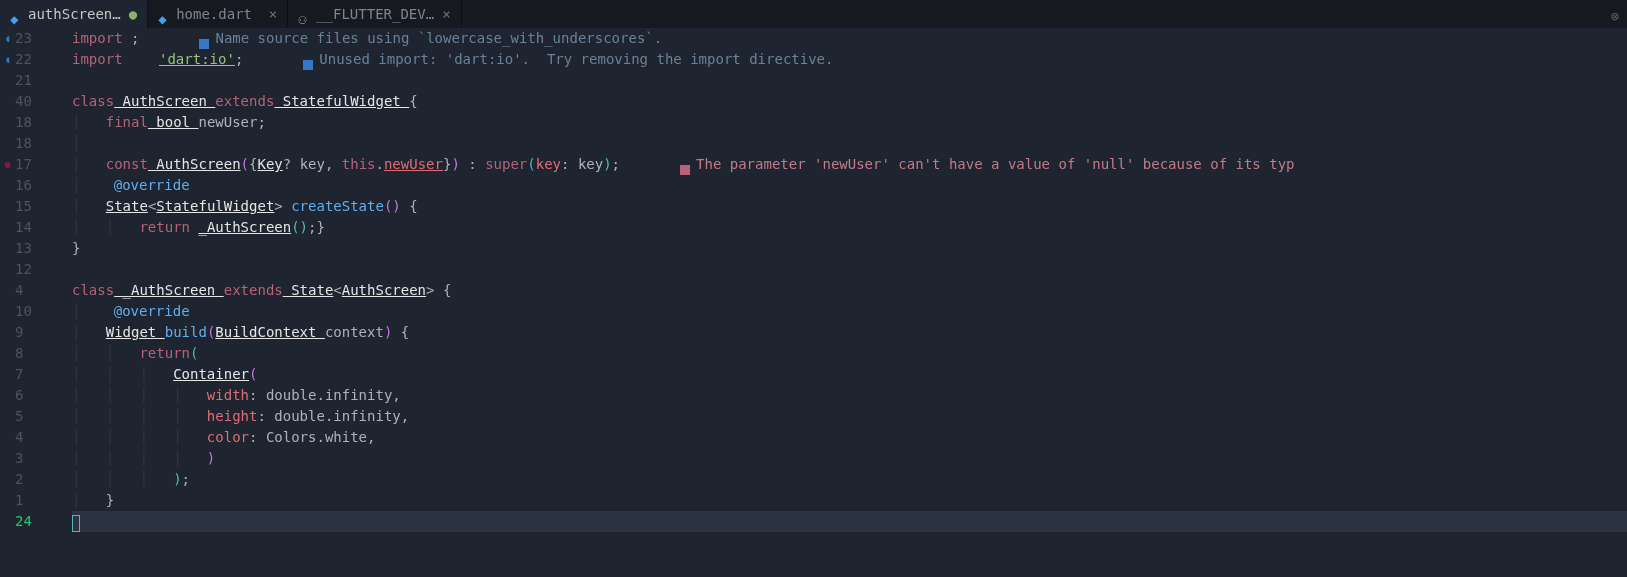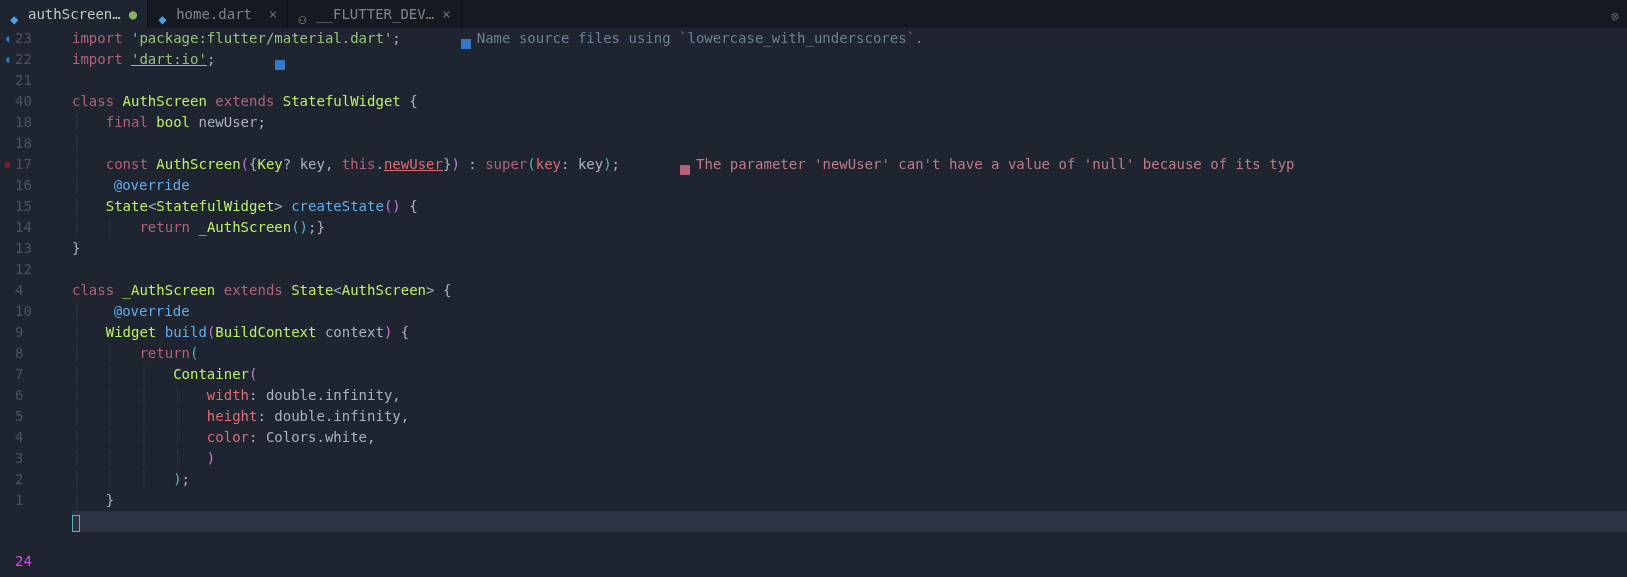--- a/index.html
+++ b/index.html
@@ -54,21 +54,21 @@
   height: calc(100% - 28px);
 }
 .gutter {
   width: 55px;
   text-align: left;
   padding-right: 10px;
   color: #4b5263;
   user-select: none;
 }
 .gutter .ln { height: 21px; }
-.gutter .ln.current { color: #d946ef; margin-top: 40px; }
+.gutter .ln.current { color: #22c55e; }
 .marker-col {
   width: 15px;
 }
 .marker { height: 21px; display:flex; align-items:center; justify-content:center; font-size:10px; }
 .marker.info { color: #3478c6; }
 .marker.error { color: #d14; }
 .code {
   flex: 1;
   padding-left: 2px;
   overflow: hidden;
@@ -76,23 +76,23 @@
 .line {
   height: 21px;
   white-space: pre;
   display: flex;
   align-items: flex-end;
   position: relative;
 }
 .line.current-line { background: #2b3342; }
 .indent-guide { color: #2f3642; }
 .kw { color: #b5627a; }        
-.type { color: #bef264; }   
+.type { color: #e5e5e5; text-decoration: underline; }   
 .str { color: #98c379; }       
-.strUnd { color: #98c379; text-decoration: underline; text-decoration-color:#98c379; }
+.strUnd { color: #98c379; text-decoration: underline; text-decoration-color:#98c379;margin-left:28px; }
 .fn { color: #61afef; margin-top: 20px; }        
 .id { color: #abb2bf; }        
 .idUnd { color: #e06c75; text-decoration: underline; }
 .anno { color: #62aeef; margin-left: 8px; }      
 .prop { color: #e06c75; }      
 .paren { color: #c678dd; }     
 .paren2 { color: #56b6c2; }
 .punct { color: #abb2bf; }
 .lintSq { display:inline-block; width:10px; height:10px; background:#3478c6; margin-right:6px; vertical-align: middle; }
 .lintSqErr { display:inline-block; width:10px; height:10px; background:#b5627a; margin-right:6px; vertical-align: middle; }
@@ -175,22 +175,22 @@
     <div class="ln">6</div>
     <div class="ln">5</div>
     <div class="ln">4</div>
     <div class="ln">3</div>
     <div class="ln">2</div>
     <div class="ln">1</div>
     <div class="ln current">24</div>
   </div>
 
   <div class="code">
-    <div class="line"><span class="kw">import</span><span> </span><span class="str">'package:flutter/material.dart'</span><span class="punct">;</span><span style="width:60px"></span><span class="lintSq"></span><span class="lint-msg">Name source files using `lowercase_with_underscores`.</span></div>
-    <div class="line"><span class="kw">import</span><span> </span><span class="strUnd">'dart:io'</span><span class="punct">;</span><span style="width:60px"></span><span class="lintSq"></span></div>
+    <div class="line"><span class="kw">import</span><span> </span><span class="punct">;</span><span style="width:60px"></span><span class="lintSq"></span><span class="lint-msg">Name source files using `lowercase_with_underscores`.</span></div>
+    <div class="line"><span class="kw">import</span><span> </span><span class="strUnd">'dart:io'</span><span class="punct">;</span><span style="width:60px"></span><span class="lintSq"></span><span class="lint-msg">Unused import: 'dart:io'.  Try removing the import directive.</span></div>
     <div class="line"></div>
     <div class="line"><span class="kw">class</span><span class="type"> AuthScreen </span><span class="kw">extends</span><span class="type"> StatefulWidget </span><span class="punct">{</span></div>
     <div class="line"><span class="indent-guide">│   </span><span class="kw">final</span><span class="type"> bool </span><span class="id">newUser</span><span class="punct">;</span></div>
     <div class="line"><span class="indent-guide">│</span></div>
     <div class="line"><span class="indent-guide">│   </span><span class="kw">const</span><span class="type"> AuthScreen</span><span class="paren">(</span><span class="punct">{</span><span class="type">Key</span><span class="punct">?</span><span class="id"> key</span><span class="punct">, </span><span class="kw">this</span><span class="punct">.</span><span class="idUnd">newUser</span><span class="punct">}</span><span class="paren">)</span><span class="punct"> : </span><span class="kw">super</span><span class="paren2">(</span><span class="prop">key</span><span class="punct">: </span><span class="id">key</span><span class="paren2">)</span><span class="punct">;</span><span style="width:60px"></span><span class="lintSqErr"></span><span class="lint-msg-err">The parameter 'newUser' can't have a value of 'null' because of its typ</span></div>
     <div class="line"><span class="indent-guide">│   </span><span class="anno">@override</span></div>
     <div class="line"><span class="indent-guide">│   </span><span class="type">State</span><span class="punct">&lt;</span><span class="type">StatefulWidget</span><span class="punct">&gt; </span><span class="fn">createState</span><span class="paren">()</span><span> </span><span class="punct">{</span></div>
     <div class="line"><span class="indent-guide">│   │   </span><span class="kw">return</span><span> </span><span class="type">_AuthScreen</span><span class="paren2">()</span><span class="punct">;</span><span class="punct">}</span></div>
     <div class="line"><span class="punct">}</span></div>
     <div class="line"></div>

